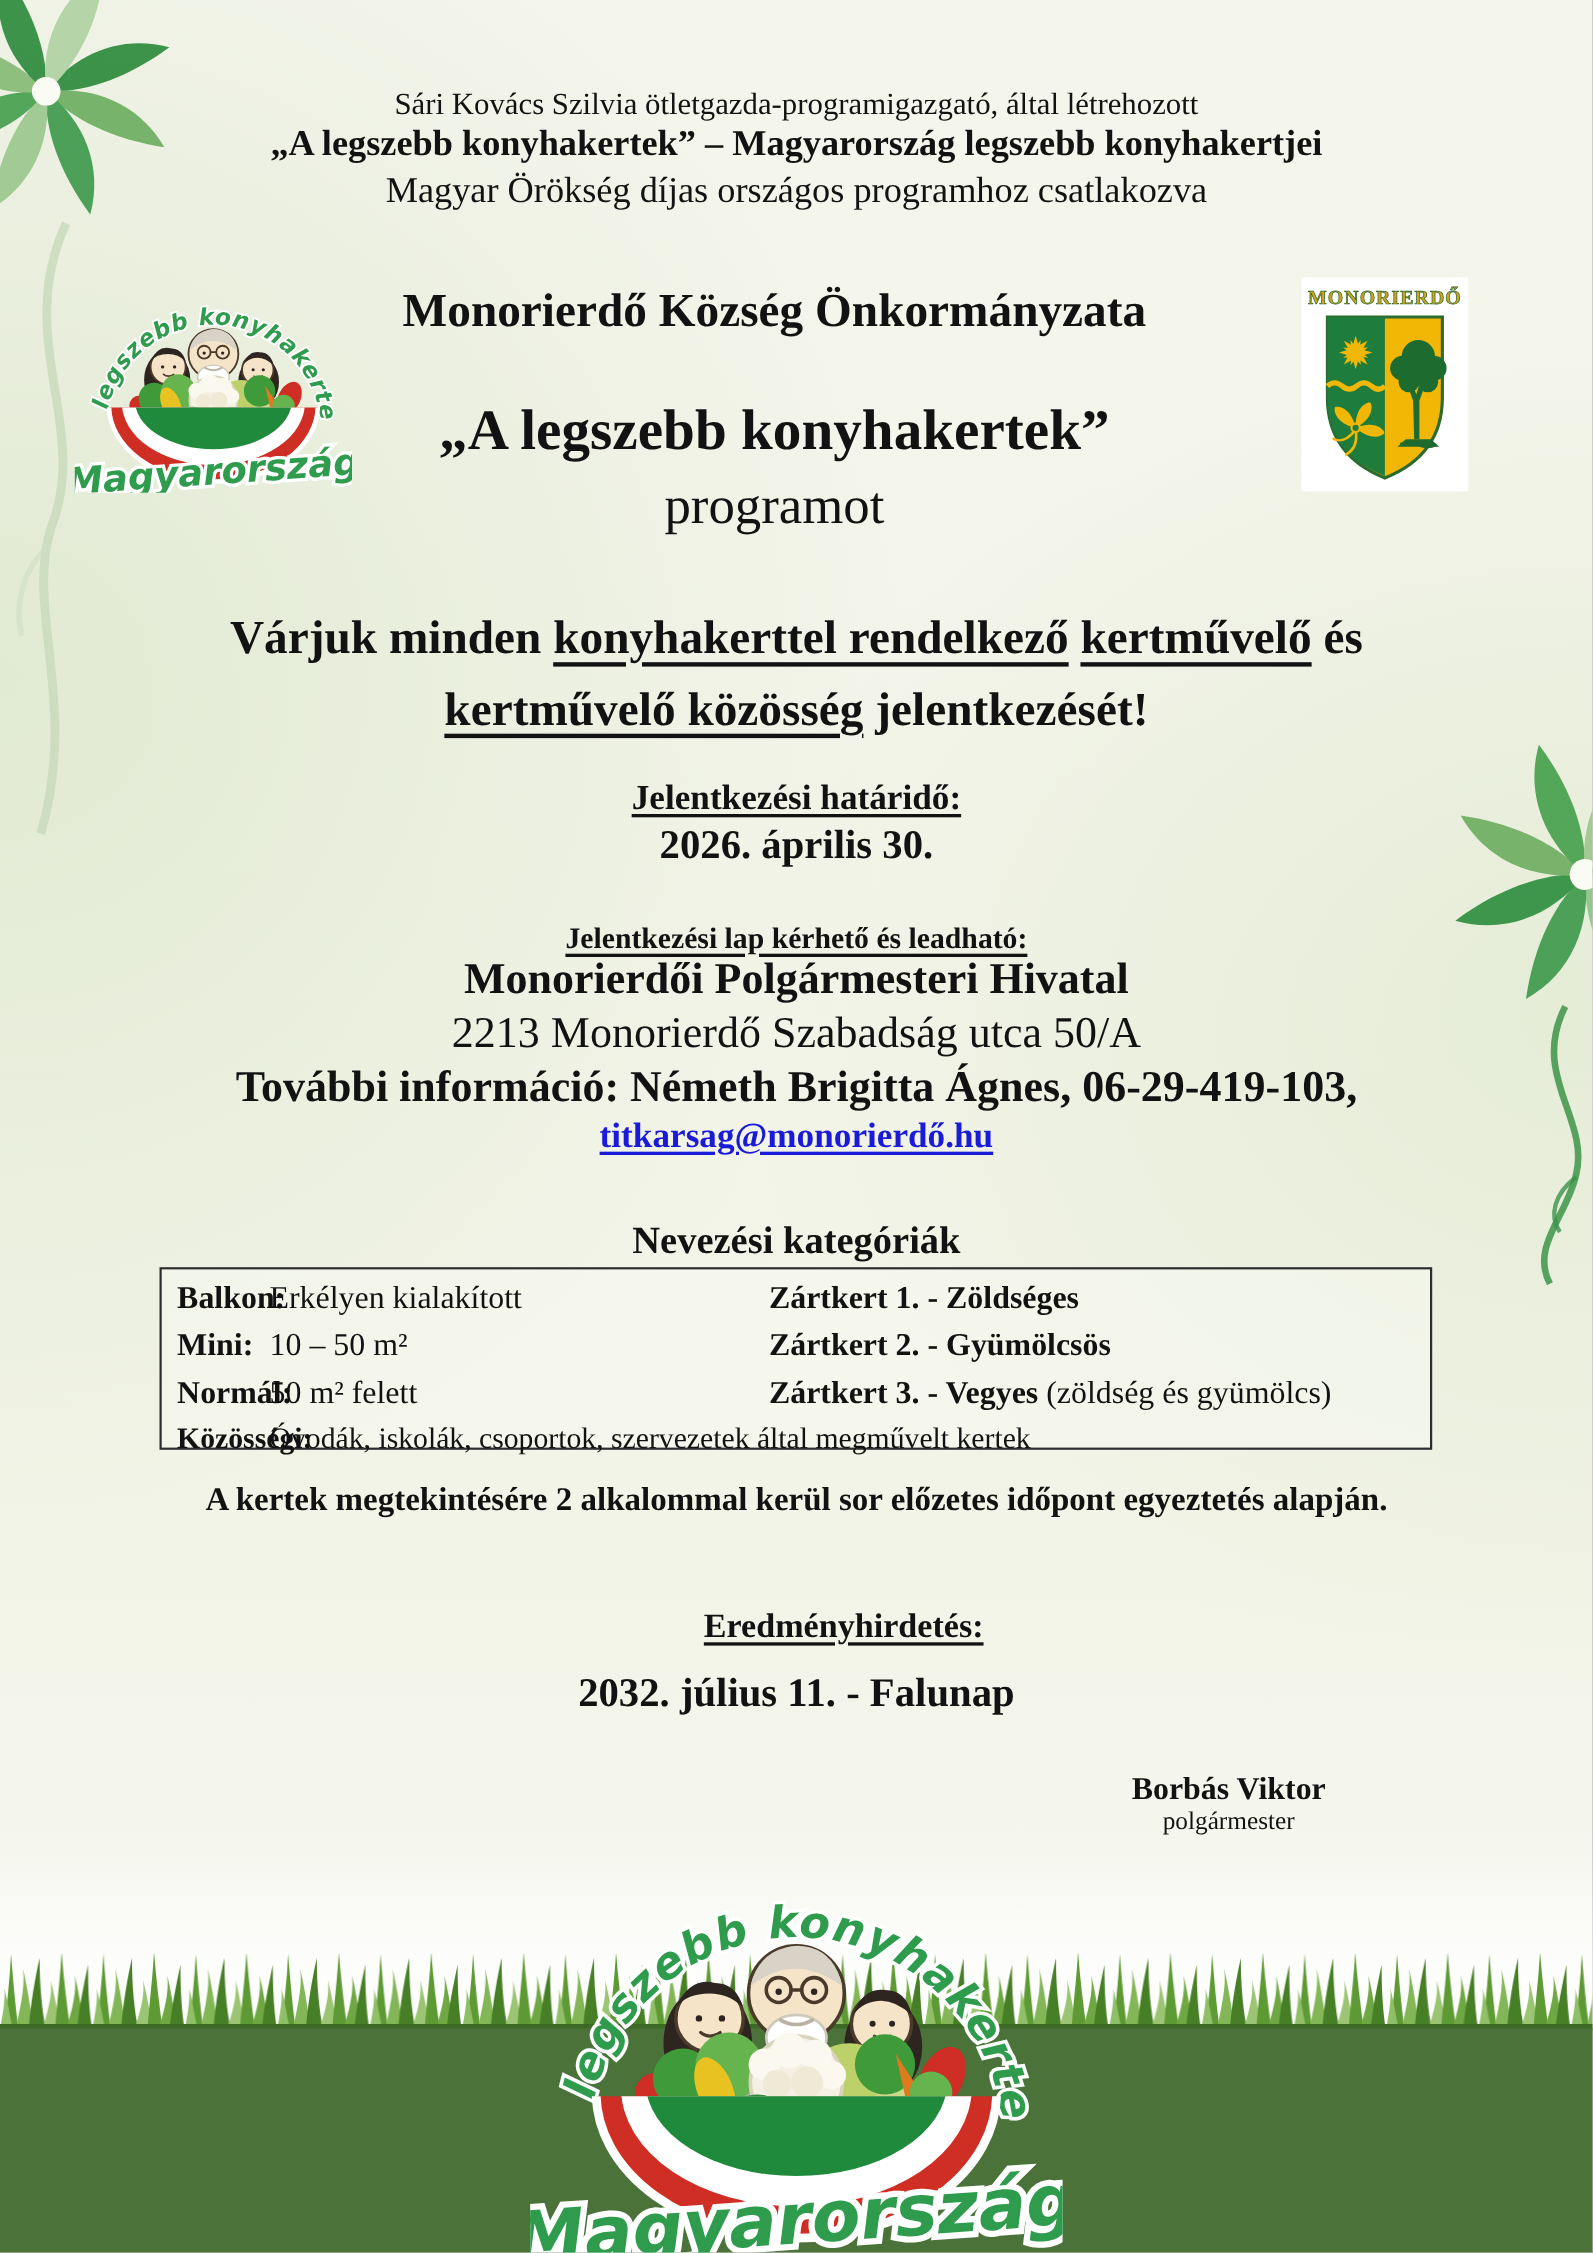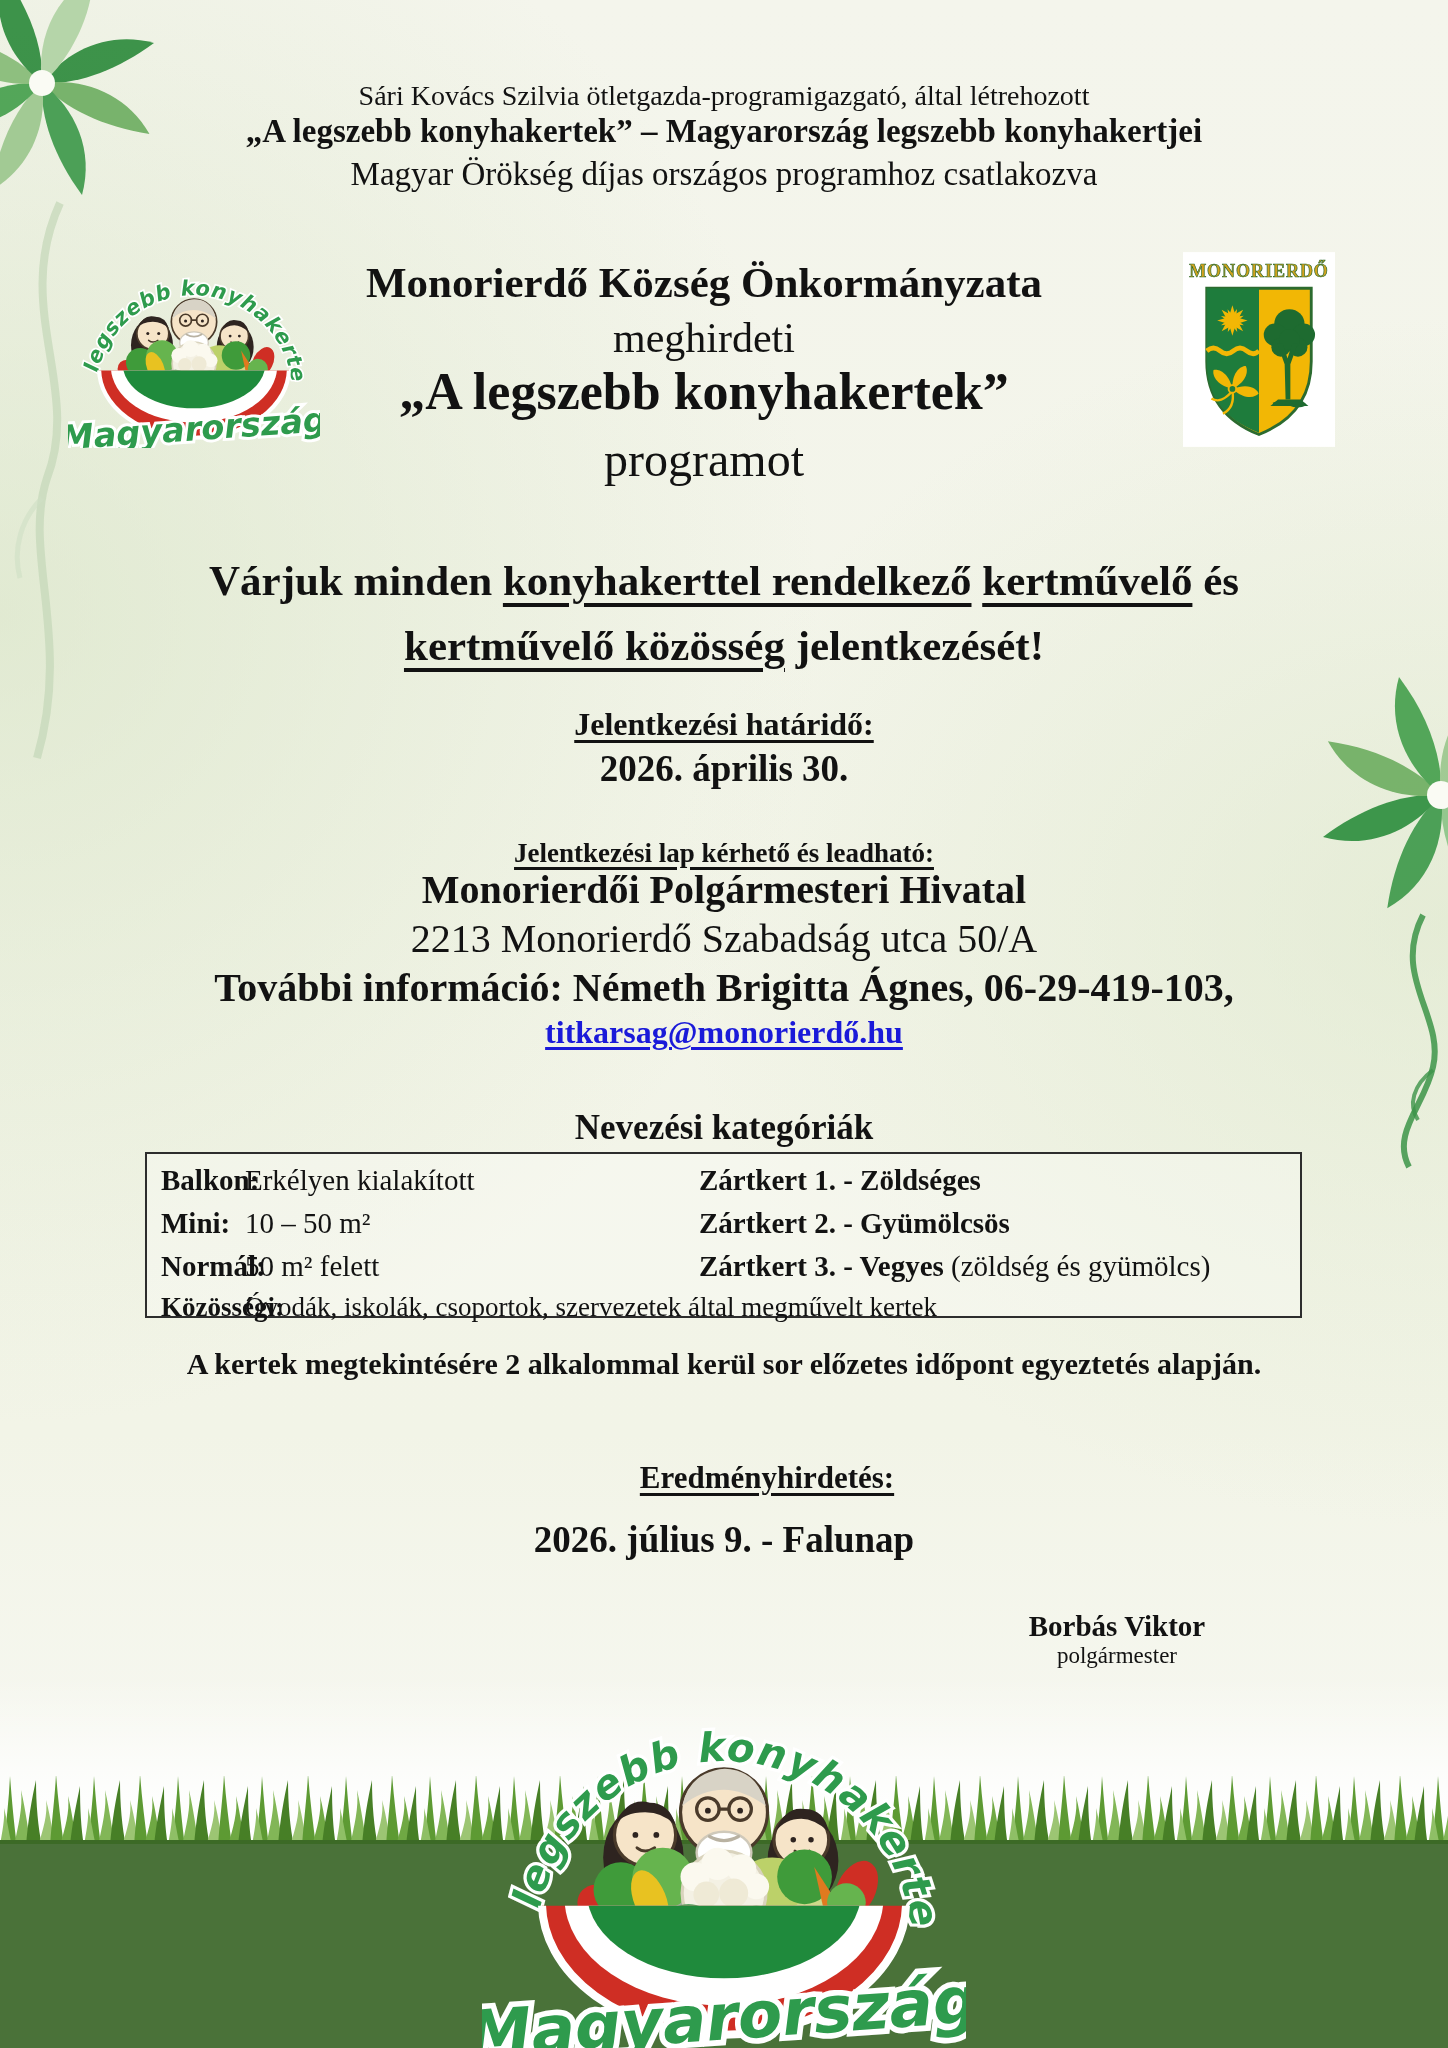--- a/index.html
+++ b/index.html
@@ -243,21 +243,20 @@
       <circle cx="103" cy="100" r="10"></circle>
         <circle cx="121" cy="100" r="10"></circle>
         <circle cx="112" cy="92" r="11"></circle>
       <path d="M108 155 L107 118 L99 96 L105 96 L110 112 L115 96 L121 96 L113 118 L113 155 Z"></path>
       <path d="M100 155 L124 155 L132 162 L92 162 Z"></path>
       <path d="M95 160 Q104 156 112 160 Q121 164 129 160" stroke="#1e6b30" stroke-width="3" fill="none"></path>
     </g>
   </svg>
 
   <div class="cblock org">Monorierdő Község Önkormányzata</div>
-  <div class="cblock meghirdeti">meghirdeti</div>
   <div class="cblock ptitle">„A legszebb konyhakertek”</div>
   <div class="cblock pword">programot</div>
 
   <div class="txt invite">
     <div><span>Várjuk minden </span><span class="u">konyhakerttel rendelkező</span><span> </span><span class="u">kertművelő</span><span> és</span></div>
     <div><span class="u">kertművelő közösség</span><span> jelentkezését!</span></div>
   </div>
 
   <div class="txt dl-label"><span class="ul">Jelentkezési határidő:</span></div>
   <div class="txt dl-date">2026. április 30.</div>
@@ -282,21 +281,21 @@
     <div class="cell r3 c-desc">50 m² felett</div>
     <div class="cell rgt r3 c-rgt"><span>Zártkert 3. - Vegyes</span><span class="normal"> (zöldség és gyümölcs)</span></div>
 
     <div class="cell lab r4 c-lab">Közösségi:</div>
     <div class="cell r4 c-desc">Óvodák, iskolák, csoportok, szervezetek által megművelt kertek</div>
   </div>
 
   <div class="txt visit">A kertek megtekintésére 2 alkalommal kerül sor előzetes időpont egyeztetés alapján.</div>
 
   <div class="txt res-label"><span class="ul">Eredményhirdetés:</span></div>
-  <div class="txt res-date">2026. július 9. - Falunap</div>
+  <div class="txt res-date">2032. július 11. - Falunap</div>
 
   <div class="sig">
     <div class="sig-name">Borbás Viktor</div>
     <div class="sig-title">polgármester</div>
   </div>
 
   <div class="grass-glow"></div>
   <svg class="grass-blades" width="1448" height="76" viewBox="0 0 1448 76">
     <defs>
       <pattern id="grass-pat" width="84" height="76" patternUnits="userSpaceOnUse">

